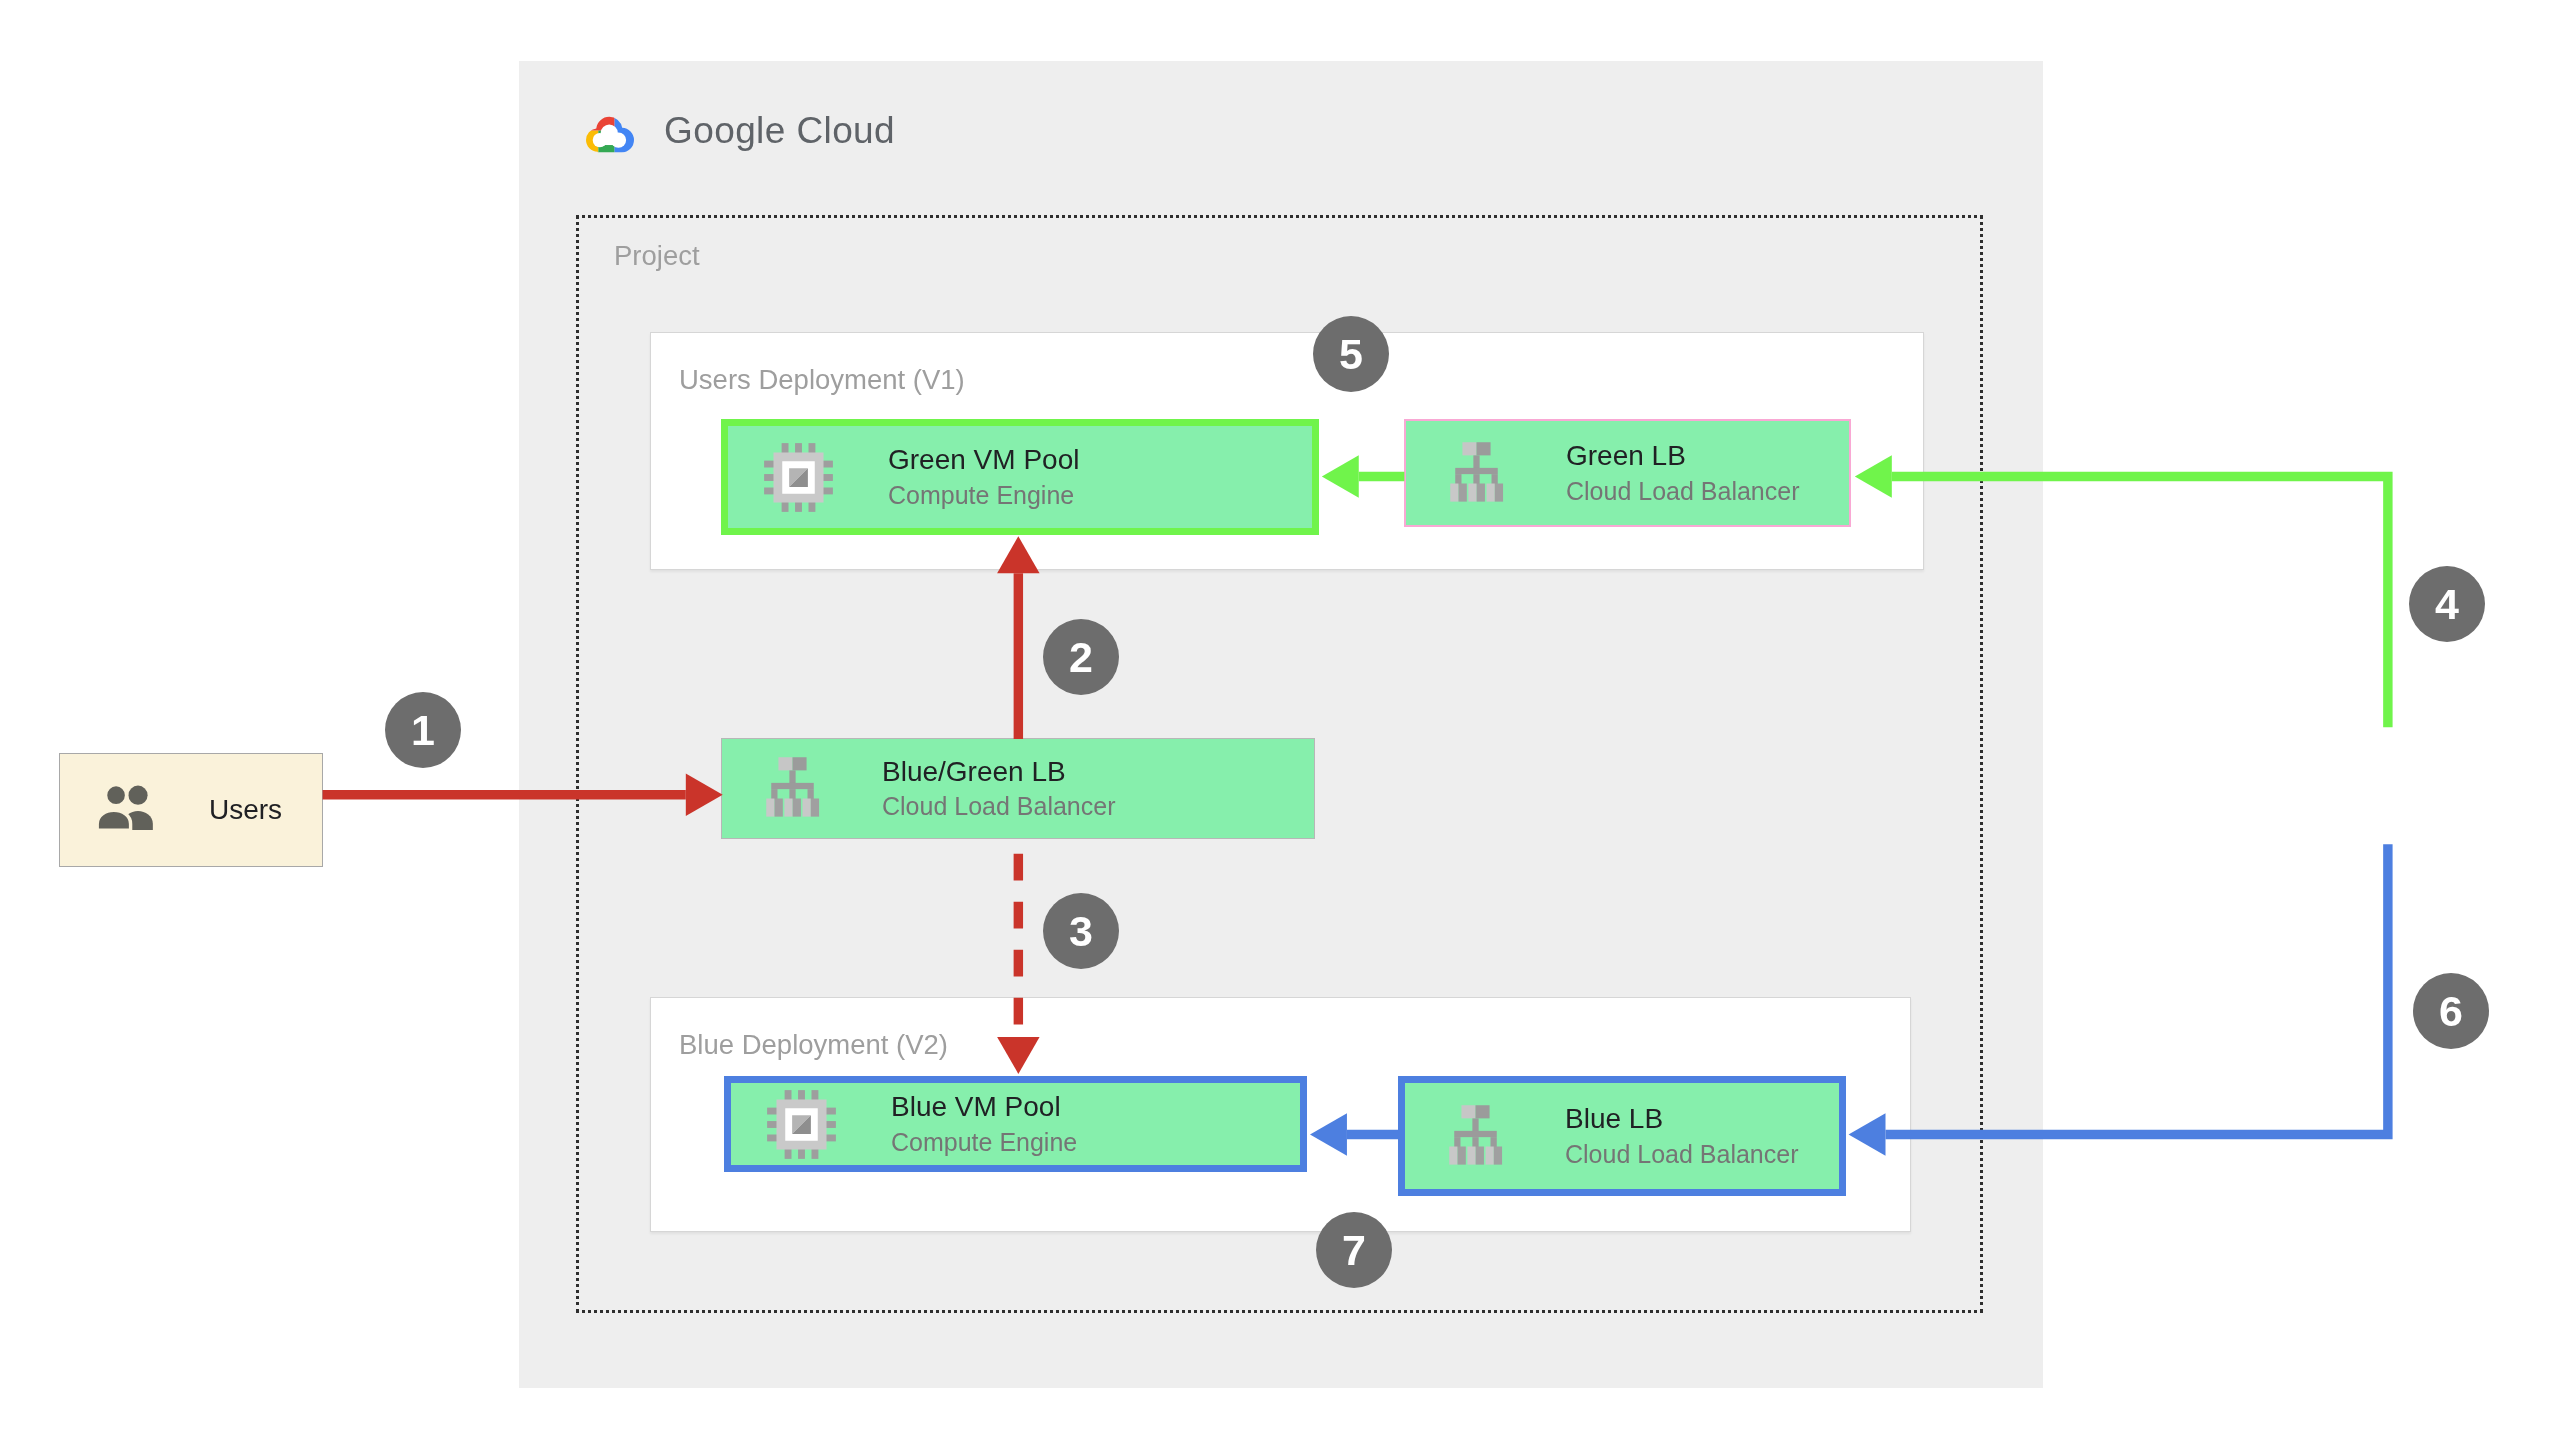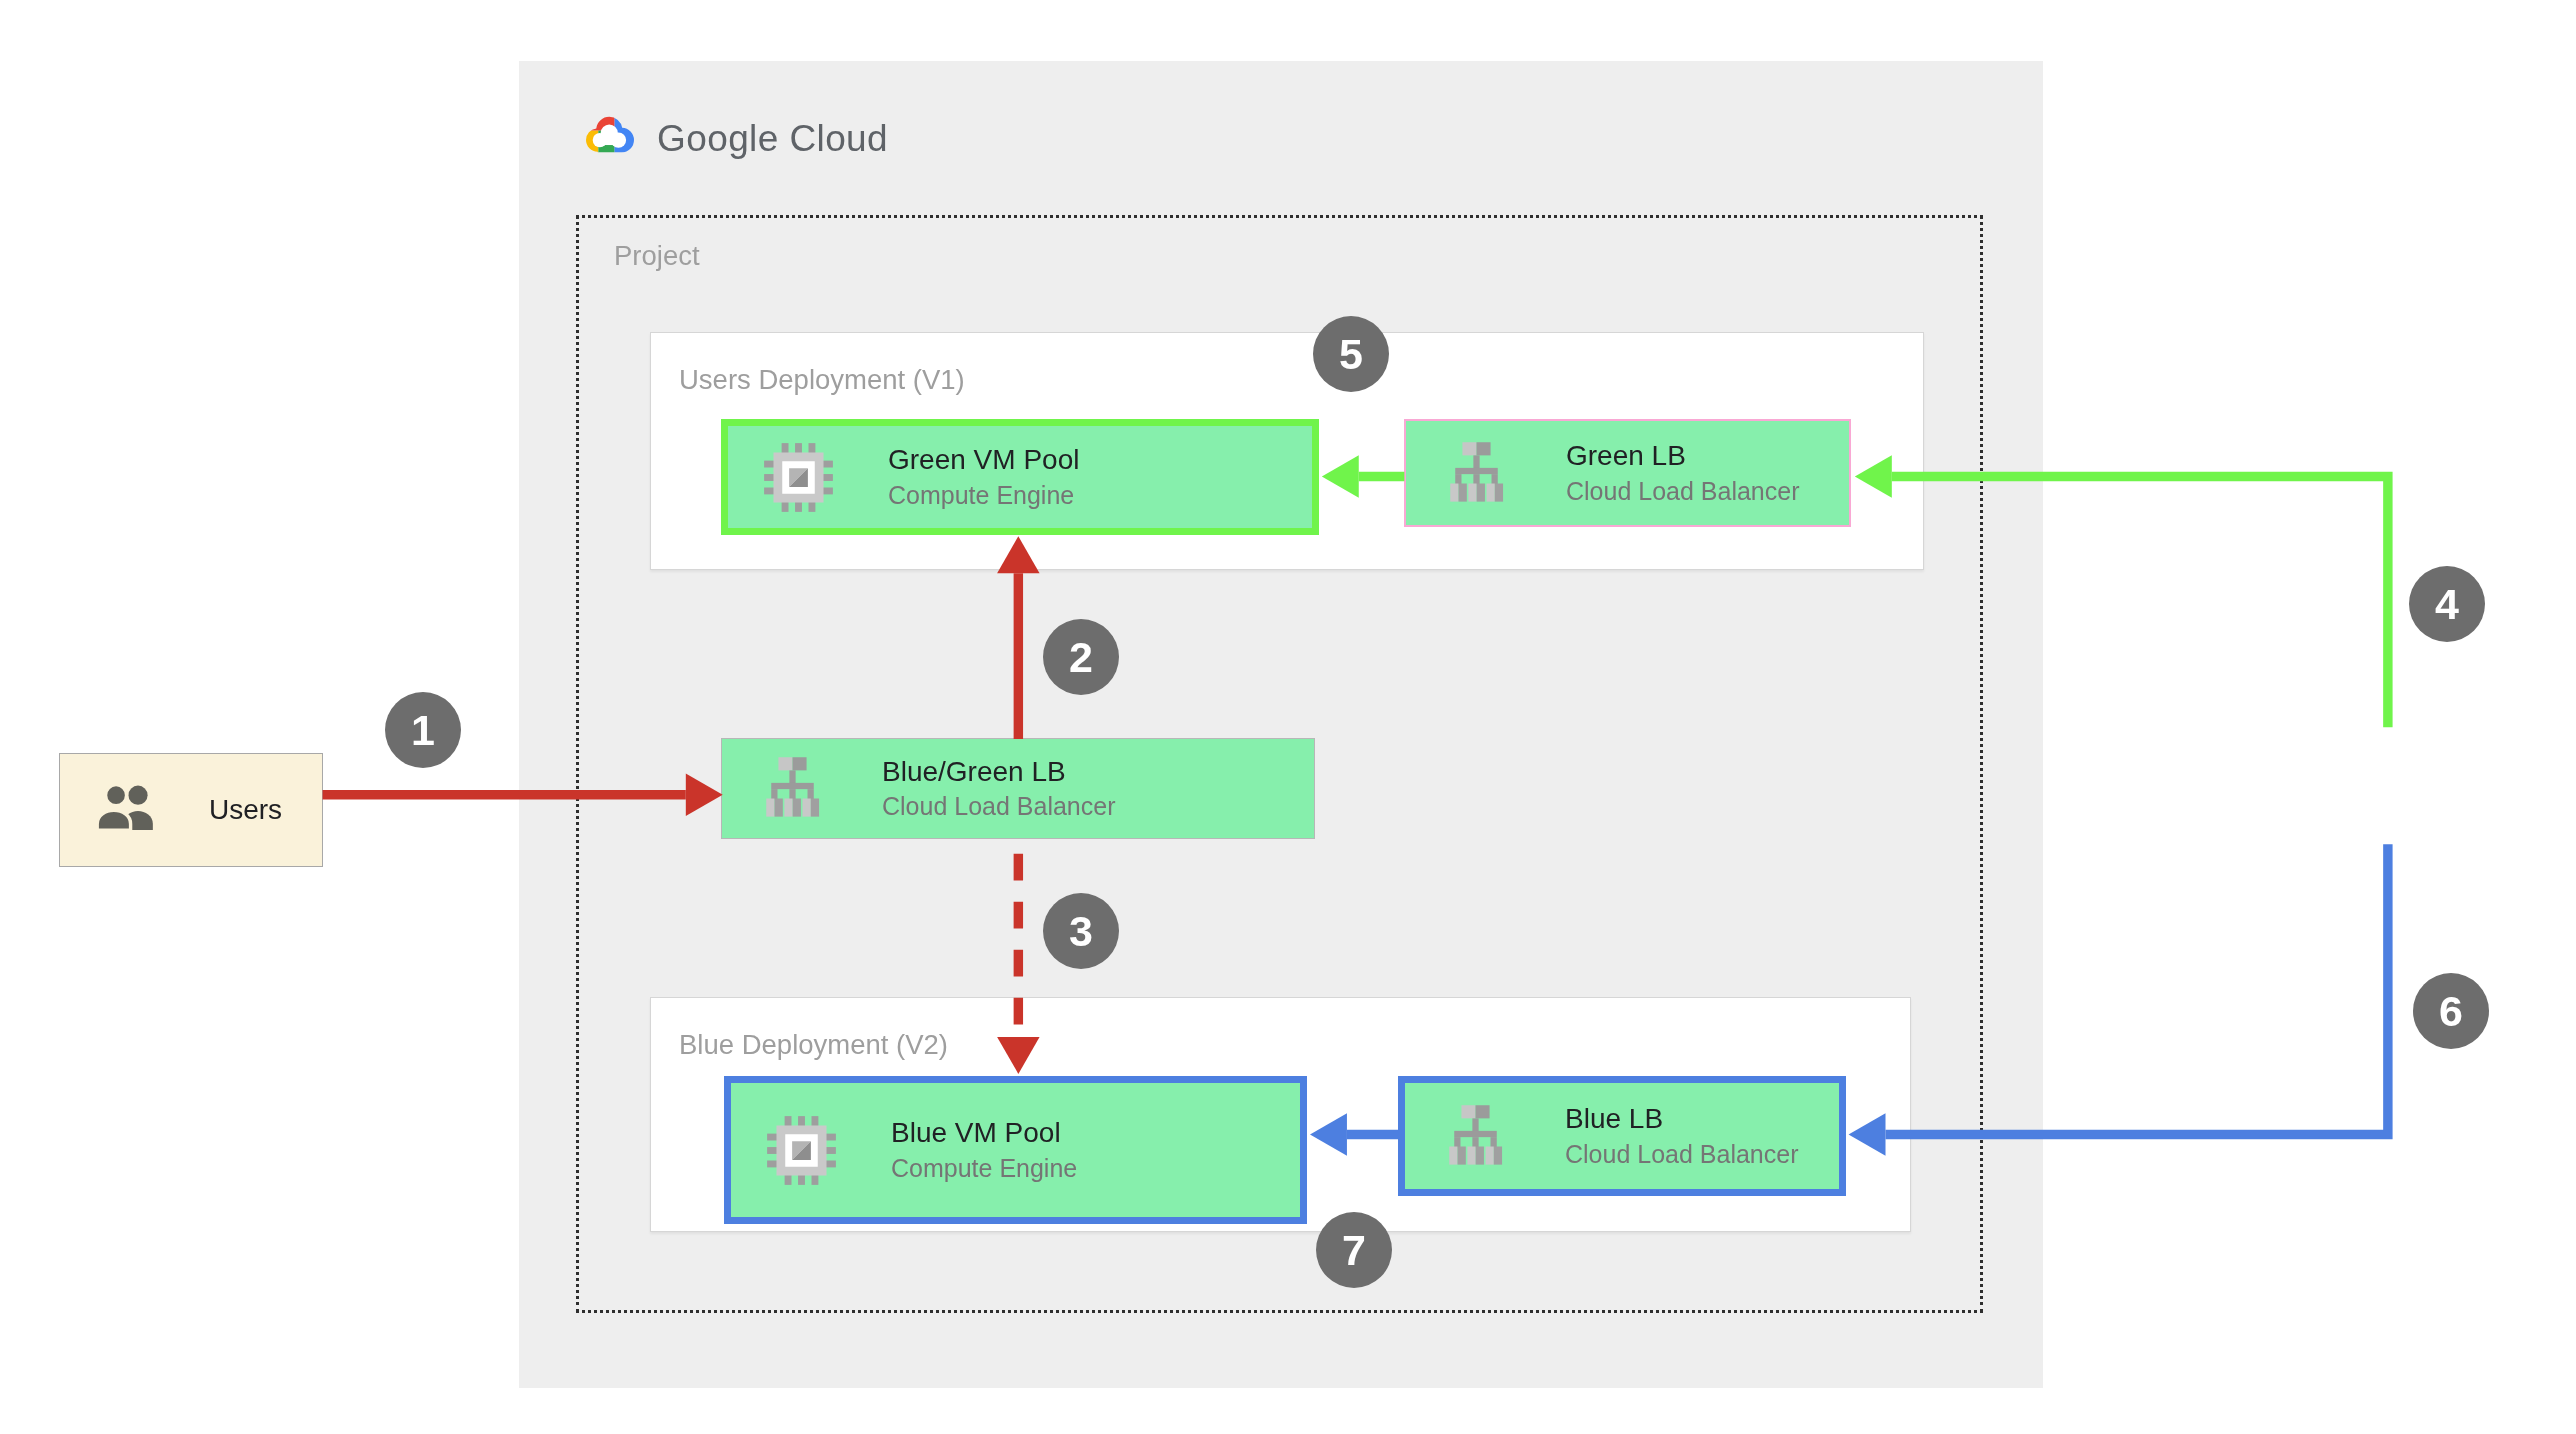--- a/index.html
+++ b/index.html
@@ -1,19 +1,19 @@
 <!DOCTYPE html>
 <html style="font-size:12.6px"><head>
 <meta charset="utf-8">
 <style>
   html,body{margin:0;padding:0;background:#ffffff;}
   .canvas{position:relative;width:2576px;height:1434px;background:#ffffff;overflow:hidden;
           font-family:"Liberation Sans", sans-serif;}
   .panel{position:absolute;left:519px;top:61px;width:1524px;height:1327px;background:#eeeeee;}
-  .logo{position:absolute;left:578px;top:110px;display:flex;align-items:flex-end;gap:15px;}
+  .logo{position:absolute;left:578px;top:110px;display:flex;align-items:flex-start;gap:22px;}
   .logo svg{width:64px;height:50px;display:block;}
   .logo-text{font-size:37px;color:#5f6368;font-weight:500;letter-spacing:0.4px;}
   .project{position:absolute;left:576px;top:215px;width:1407px;height:1098px;
            border:3.1px dotted #2e2e2e;box-sizing:border-box;}
   .plabel{position:absolute;left:35px;top:22px;font-size:27.5px;color:#9e9e9e;}
   .group{position:absolute;background:#ffffff;border:1.6px solid #d6d6d6;box-sizing:border-box;
          box-shadow:0 1.6px 2.4px rgba(0,0,0,0.06);}
   .glabel{position:absolute;left:28px;top:31px;font-size:27.5px;color:#9e9e9e;}
   .card{position:absolute;background:#86efac;box-sizing:border-box;display:flex;align-items:center;
         padding-left:33px;gap:52px;}
@@ -138,21 +138,21 @@
         <rect x="12.05" y="15.2" width="2.65" height="5.8" fill="#a0a0a0"></rect>
       <rect x="15.2" y="15.2" width="2.65" height="5.8" fill="#c8c8c8"></rect>
         <rect x="17.85" y="15.2" width="2.65" height="5.8" fill="#a0a0a0"></rect>
     </svg>
     <div class="tx">
       <div class="t1">Blue/Green LB</div>
       <div class="t2">Cloud Load Balancer</div>
     </div>
   </div>
 
-  <div class="card" style="left:724px;top:1076px;width:583px;height:148px;border:7px solid #4d7fe0;">
+  <div class="card" style="left:724px;top:1076px;width:583px;height:96px;border:7px solid #4d7fe0;">
     <svg class="ic" viewBox="0 0 24 24">
       <g fill="#9e9e9e">
         <rect x="6.6" y="1" width="2.2" height="3.4"></rect>
           <rect x="10.9" y="1" width="2.2" height="3.4"></rect>
           <rect x="15.2" y="1" width="2.2" height="3.4"></rect>
         <rect x="6.6" y="19.6" width="2.2" height="3.4"></rect>
           <rect x="10.9" y="19.6" width="2.2" height="3.4"></rect>
           <rect x="15.2" y="19.6" width="2.2" height="3.4"></rect>
         <rect x="1" y="6.6" width="3.4" height="2.2"></rect>
           <rect x="1" y="10.9" width="3.4" height="2.2"></rect>

